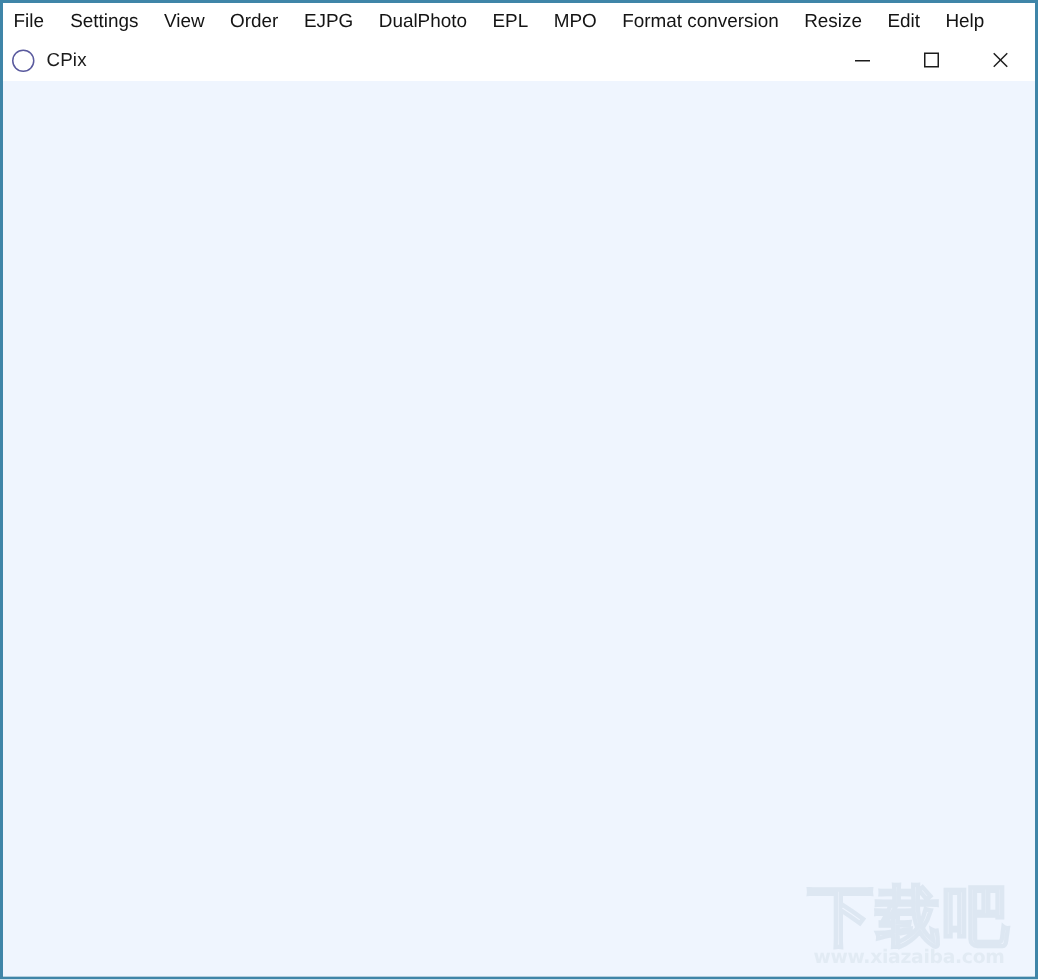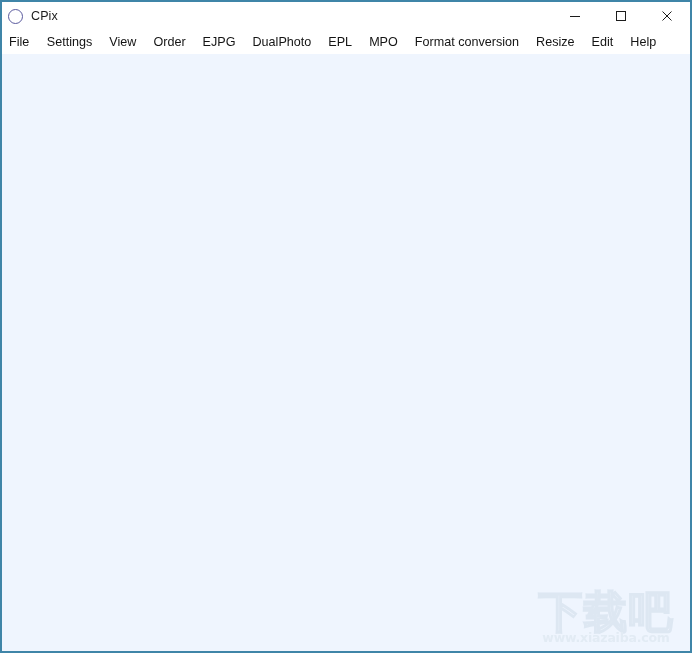--- a/index.html
+++ b/index.html
@@ -135,20 +135,35 @@
     line-height: 14px;
     color: #e2ebf4;
     margin-top: -4px;
   }
 </style>
 </head>
 <body>
 
 <div id="app-window">
 
+  <div id="menu-bar">
+    <span class="menu-item">File</span>
+    <span class="menu-item">Settings</span>
+    <span class="menu-item">View</span>
+    <span class="menu-item">Order</span>
+    <span class="menu-item">EJPG</span>
+    <span class="menu-item">DualPhoto</span>
+    <span class="menu-item">EPL</span>
+    <span class="menu-item">MPO</span>
+    <span class="menu-item">Format conversion</span>
+    <span class="menu-item">Resize</span>
+    <span class="menu-item">Edit</span>
+    <span class="menu-item">Help</span>
+  </div>
+
   <div id="title-bar">
     <div id="app-icon"></div>
     <div id="title-text">CPix</div>
 
     <div id="window-controls">
       <button class="win-btn" id="minimize-button">
         <span>
           <svg width="12" height="12" viewBox="0 0 12 12">
               <line x1="1" y1="6.5" x2="11" y2="6.5"></line>
             </svg>
@@ -165,35 +180,20 @@
         <span>
           <svg width="12" height="12" viewBox="0 0 12 12">
               <line x1="1.5" y1="1.5" x2="10.5" y2="10.5"></line>
               <line x1="10.5" y1="1.5" x2="1.5" y2="10.5"></line>
             </svg>
         </span>
       </button>
     </div>
   </div>
 
-  <div id="menu-bar">
-    <span class="menu-item">File</span>
-    <span class="menu-item">Settings</span>
-    <span class="menu-item">View</span>
-    <span class="menu-item">Order</span>
-    <span class="menu-item">EJPG</span>
-    <span class="menu-item">DualPhoto</span>
-    <span class="menu-item">EPL</span>
-    <span class="menu-item">MPO</span>
-    <span class="menu-item">Format conversion</span>
-    <span class="menu-item">Resize</span>
-    <span class="menu-item">Edit</span>
-    <span class="menu-item">Help</span>
-  </div>
-
   <div id="client-area">
     <div id="watermark">
       <div id="watermark-logo">下载吧</div>
       <div id="watermark-url">www.xiazaiba.com</div>
     </div>
   </div>
 
 </div>
 
 </body></html>

